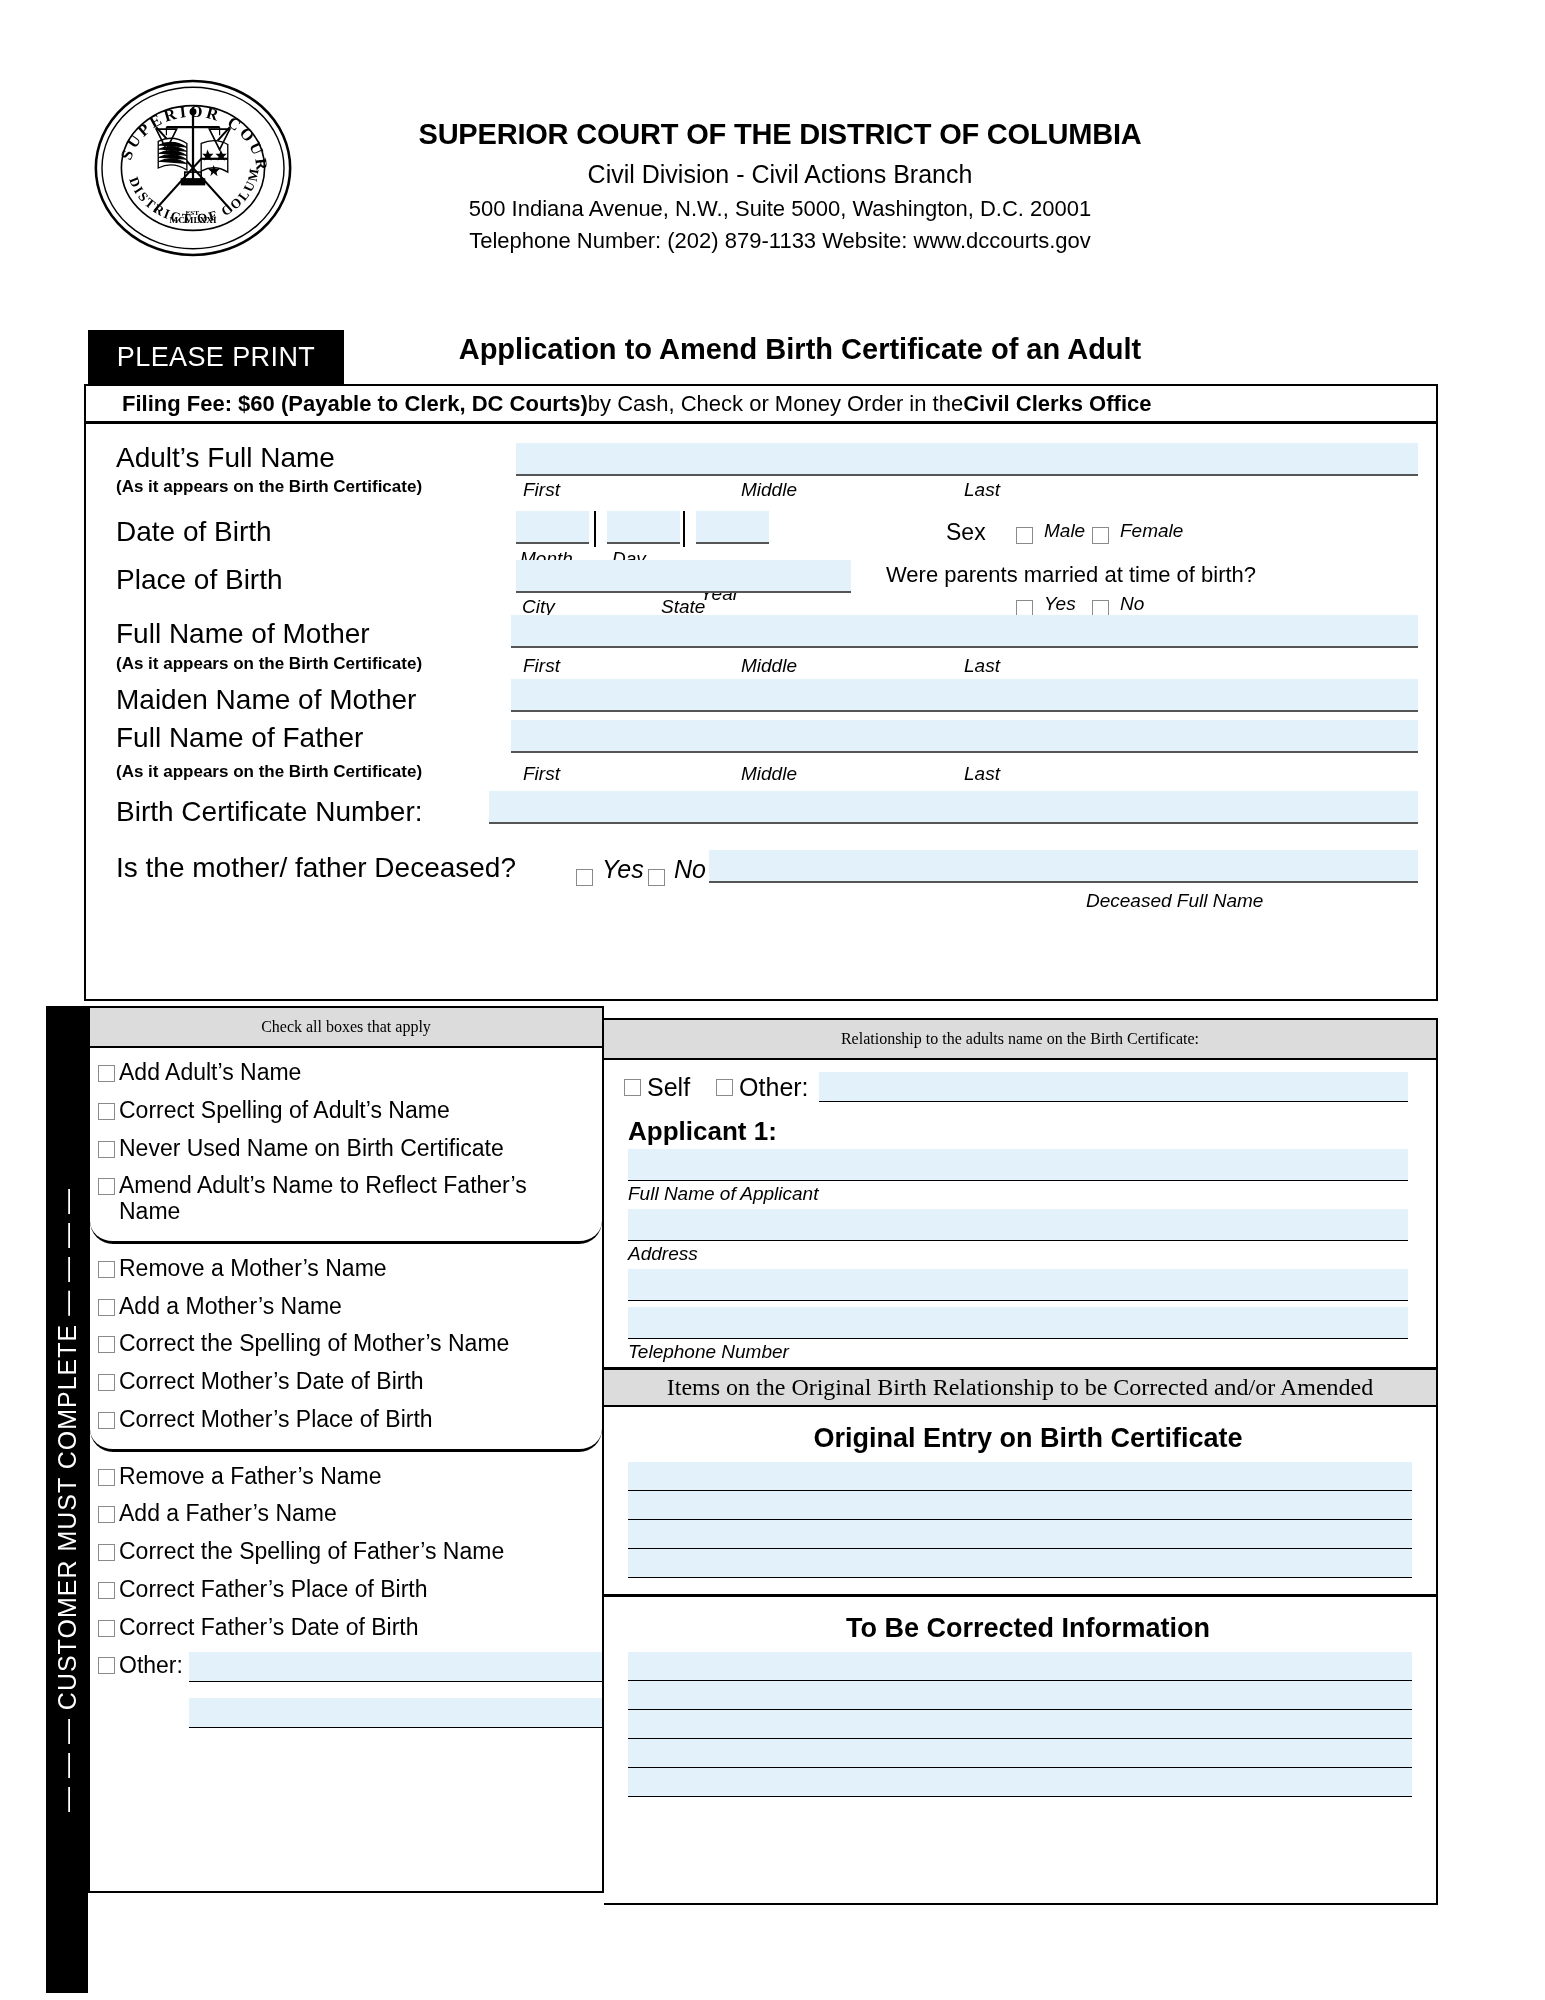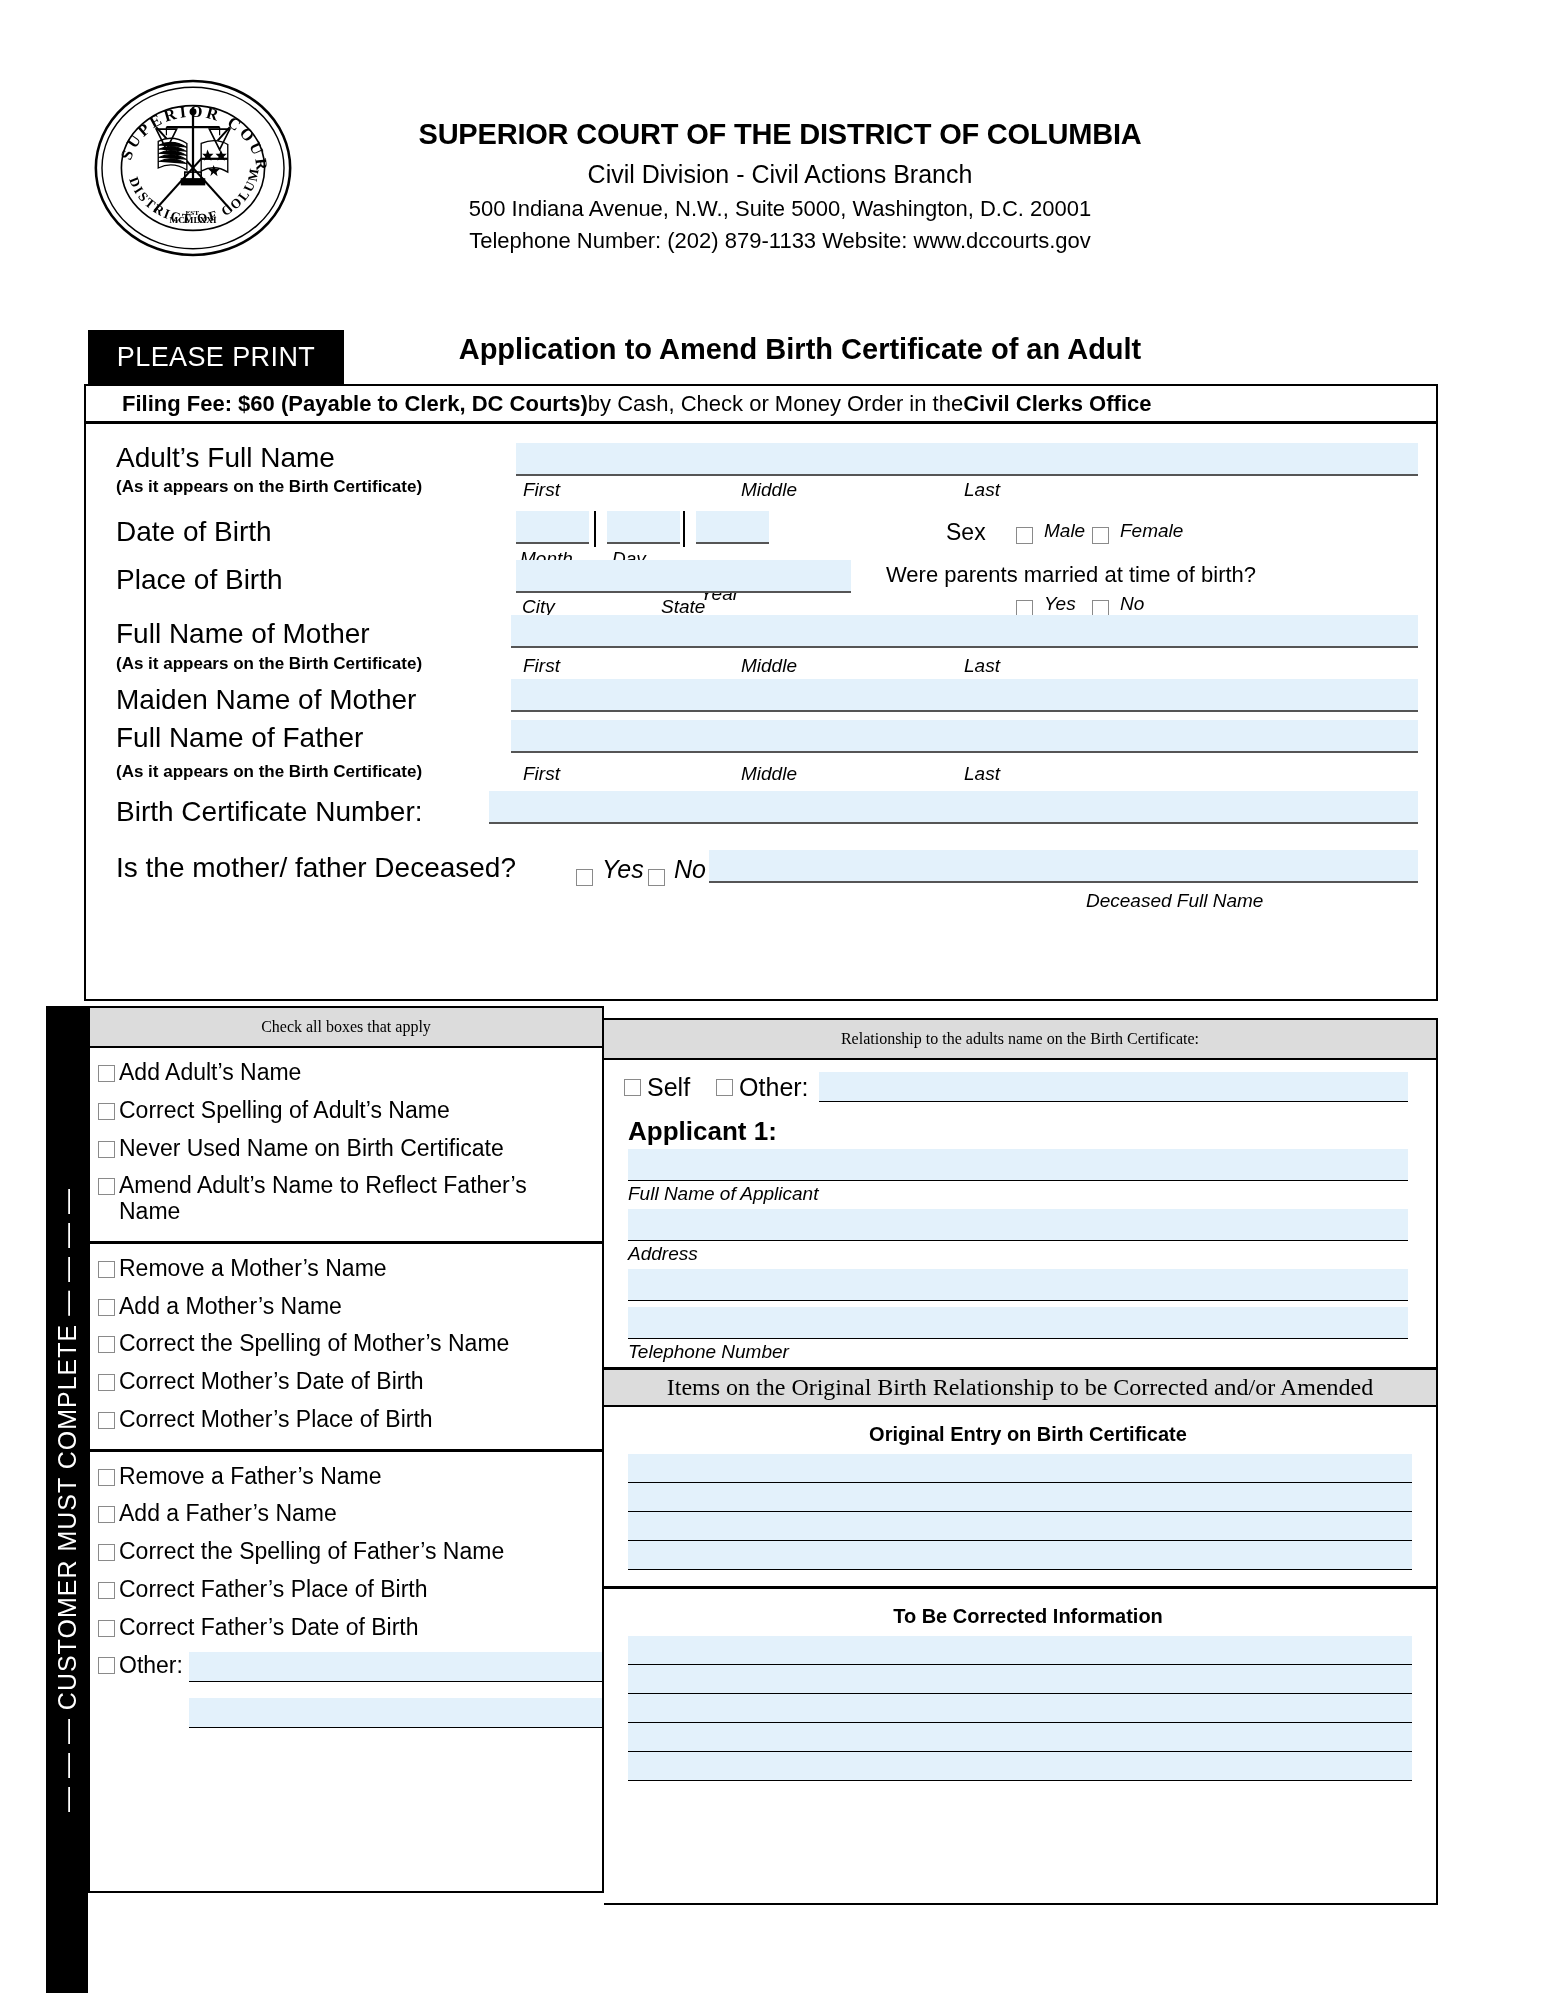--- a/index.html
+++ b/index.html
@@ -148,21 +148,21 @@
   .lower-right {
     position:absolute; left:604px; top:1006px; width:834px; height:887px;
     border:2px solid #000; border-left:none;margin-top:12px;
   }
   .bandhdr {
     background:#dcdcdc; border-bottom:2px solid #000;
     font-family:"Liberation Serif", serif; font-size:16px;
     display:flex; align-items:center; justify-content:center;
     height:40px; white-space:nowrap;
   }
-  .cbgroup { border-bottom:3px solid #000; padding:6px 0 10px 0; }
+  .cbgroup { border-bottom:3px solid #000; padding:6px 0 10px 0;border-radius:23px; }
   .cbgroup.last { border-bottom:none; }
   .cbrow { display:flex; align-items:flex-start; padding:6px 0 6px 8px; }
   .cbrow .lab { font-size:23px; line-height:1.12; }
   .sqbox {
     width:17px; height:17px; border:1.6px solid #8a8a8a;
     background:#fff; flex:0 0 auto; margin-top:5px; margin-right:4px;
   }
 
   
   .other-row { display:flex; align-items:flex-start; padding:6px 0 0 8px; }
@@ -178,21 +178,21 @@
   .app-title { font-size:26px; font-weight:bold; padding:14px 0 2px 24px; }
   .appfield { margin:0 28px 0 24px; }
   .appfield .fl { background:#e3f1fb; border-bottom:1.8px solid #000; height:32px; }
   .appfield .cp { font-size:19px; font-style:italic; padding:2px 0 4px 0; }
   .section-hdr2 {
     background:#dcdcdc; border-top:3px solid #000; border-bottom:2px solid #000;
     font-family:"Liberation Serif", serif; font-size:24px;
     display:flex; align-items:center; justify-content:center;
     height:40px; white-space:nowrap;
   }
-  .blockhdr { text-align:center; font-size:20px; font-weight:bold; padding:16px 0 8px 16px; }
+  .blockhdr { text-align:center; font-size:27px; font-weight:bold; padding:16px 0 8px 16px; }
   .blocklines { padding:0 24px 0 24px; }
   .blocklines .bl { background:#e3f1fb; border-bottom:1.8px solid #000; height:29px; }
   .divider3 { border-top:3px solid #000; }
 </style>
 </head>
 <body>
 
 <div class="page">
 
   <div class="header">

